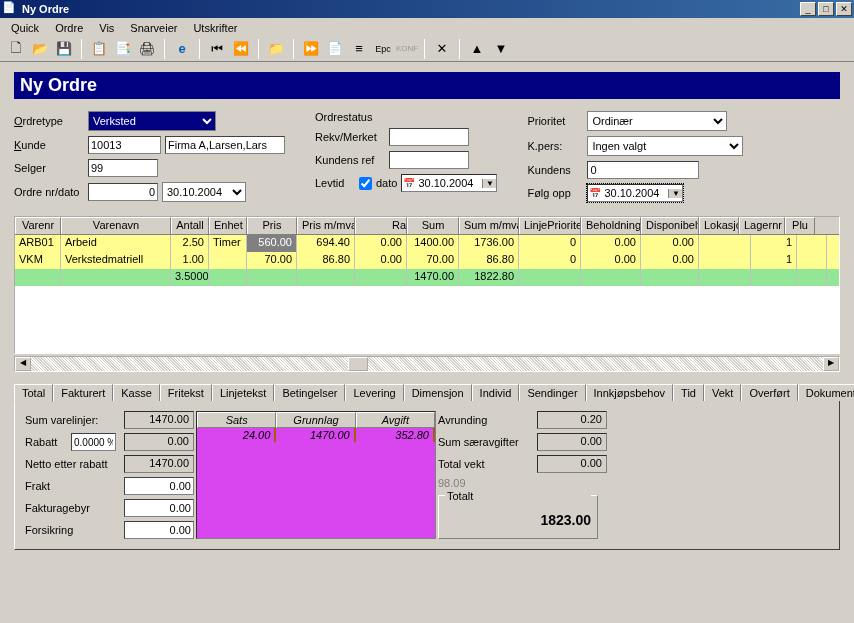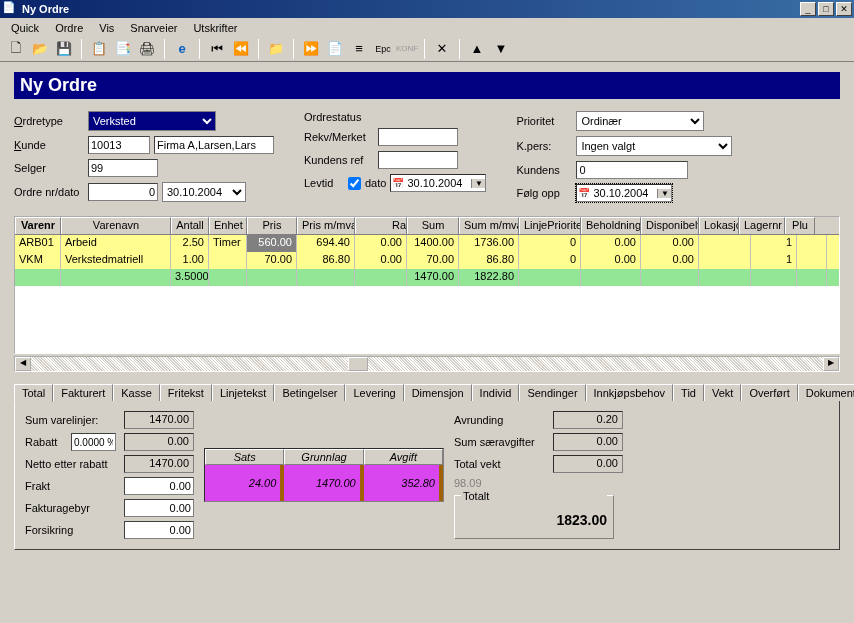--- a/index.html
+++ b/index.html
@@ -48,32 +48,32 @@
 .sel-cell { background: #808080; color: white; }
 .hscroll { height: 16px; background: #d4d0c8; border: 1px inset #fff; display: flex; align-items: center; }
 .hscroll .btn { width: 16px; height: 14px; background: #d4d0c8; border: 1px outset #fff; text-align: center; font-size: 8px; }
 .hscroll .track { flex: 1; background: repeating-linear-gradient(45deg, #d4d0c8, #d4d0c8 1px, #fff 1px, #fff 2px); position: relative; height: 14px; }
 .hscroll .thumb { position: absolute; left: 40%; width: 20px; height: 14px; background: #d4d0c8; border: 1px outset #fff; }
 
 .tabstrip { display: flex; align-items: flex-end; margin-top: 10px; }
 .tabstrip .tab { background: #d4d0c8; border: 1px solid #808080; border-bottom: none; border-top-color: #fff; border-left-color: #fff; padding: 2px 7px; cursor: pointer; white-space: nowrap; position: relative; top: 1px; }
 .tabstrip .tab.active { background: #d4d0c8; z-index: 2; top: 2px; border-bottom: 1px solid #d4d0c8; }
 
-.tabpanel { border: 1px solid; border-color: #fff #404040 #404040 #fff; padding: 10px; display: flex; gap: 10px; align-items: center; }
+.tabpanel { border: 1px solid; border-color: #fff #404040 #404040 #fff; padding: 10px; display: flex; gap: 2px; }
 .totalscol { display: flex; flex-direction: column; gap: 4px; }
 .totalscol .row { justify-content: space-between; }
 .totalscol .lbl2 { width: 95px; }
 .sunken { border: 1px inset #808080; background: #d4d0c8; height: 18px; width: 70px; text-align: right; padding: 1px 4px; display: inline-block; }
 .smallpct { width: 45px; font-size: 10px; }
 
 .vat-grid { border: 1px inset #808080; background: #d946ef; width: 240px; font-style: italic; }
 .vat-head { display: flex; background: #d4d0c8; }
 .vat-head div { border: 1px solid; border-color: #fff #808080 #808080 #fff; flex: 1; text-align: center; padding: 1px; }
 .vat-row { display: flex; }
-.vat-row div { flex: 1; border-right: 4px solid #a16207; padding: 12px 4px; text-align: right; }
+.vat-row div { flex: 1; border-right: 2px solid #a16207; padding: 1px 4px; text-align: right; }
 
 .fieldbox { border: 1px solid #808080; border-top-color: #fff; border-left-color: #fff; padding: 4px 6px 10px; margin-top: 2px; position: relative; width: 160px; }
 .fieldbox legend { position: relative; top: -10px; background: #d4d0c8; padding: 0 2px; }
 .big { font-size: 14px; font-weight: bold; text-align: right; }
 .faded { color: #808080; }
 </style>
 </head>
 <body>
 
 <div class="titlebar">
@@ -124,21 +124,21 @@
   <div class="header-band">Ny Ordre</div>
 
   <div class="form-area">
     <div class="col">
       <div class="row">
           <span class="lbl"><u>O</u>rdretype</span>
         <select class="sel hl" style="width:128px"><option>Verksted</option></select>
         </div>
       <div class="row">
           <span class="lbl"><u>K</u>unde</span>
-        <input class="txt" style="width: 62px;" value="10013">
+        <input class="txt" style="width: 73px;" value="10013">
         <input class="txt" style="width: 120px;" value="Firma A,Larsen,Lars">
         </div>
       <div class="row">
           <span class="lbl">Selger</span>
         <input class="txt" style="width: 70px;" value="99">
         </div>
       <div class="row">
           <span class="lbl">Ordre nr/dato</span>
         <input class="txt ra" style="width: 70px;" value="0">
         <select class="sel" style="width:84px"><option>30.10.2004</option></select>
@@ -163,21 +163,21 @@
         <span class="datebox">
             <span class="cal">📅</span>
             <input value="30.10.2004" style="">
             <span class="dd">▼</span>
           </span>
         </div>
     </div>
     <div class="col">
       <div class="row">
           <span class="lbl" style="width:56px">Prioritet</span>
-        <select class="sel" style="width:128px"><option>Ordinær</option></select>
+        <select class="sel" style="width:140px"><option>Ordinær</option></select>
         </div>
       <div class="row">
           <span class="lbl" style="width:56px">K.pers:</span>
         <select class="sel" style="width:156px"><option>Ingen valgt</option></select>
         </div>
       <div class="row">
           <span class="lbl" style="width:56px">Kundens</span>
         <input class="txt" style="width: 112px;" value="0">
         </div>
       <div class="row">
@@ -186,21 +186,21 @@
             <span class="cal">📅</span>
             <input value="30.10.2004" style="">
             <span class="dd">▼</span>
           </span>
         </div>
     </div>
   </div>
 
   <div class="grid">
     <div class="grid-head" id="ghead">
-        <div style="width: 46px; font-weight: bold;">Varenr</div>
+        <div style="width: 46px;">Varenr</div>
         <div style="width: 110px;">Varenavn</div>
         <div style="width: 38px;">Antall</div>
         <div style="width: 38px;">Enhet</div>
         <div style="width: 50px;">Pris</div>
         <div style="width: 58px;">Pris m/mva</div>
         <div style="width: 52px; padding-left: 36px;">Rabattpst</div>
         <div style="width: 52px;">Sum</div>
         <div style="width: 60px;">Sum m/mva</div>
         <div style="width: 62px;">LinjePrioritet</div>
         <div style="width: 60px;">Beholdning</div>

